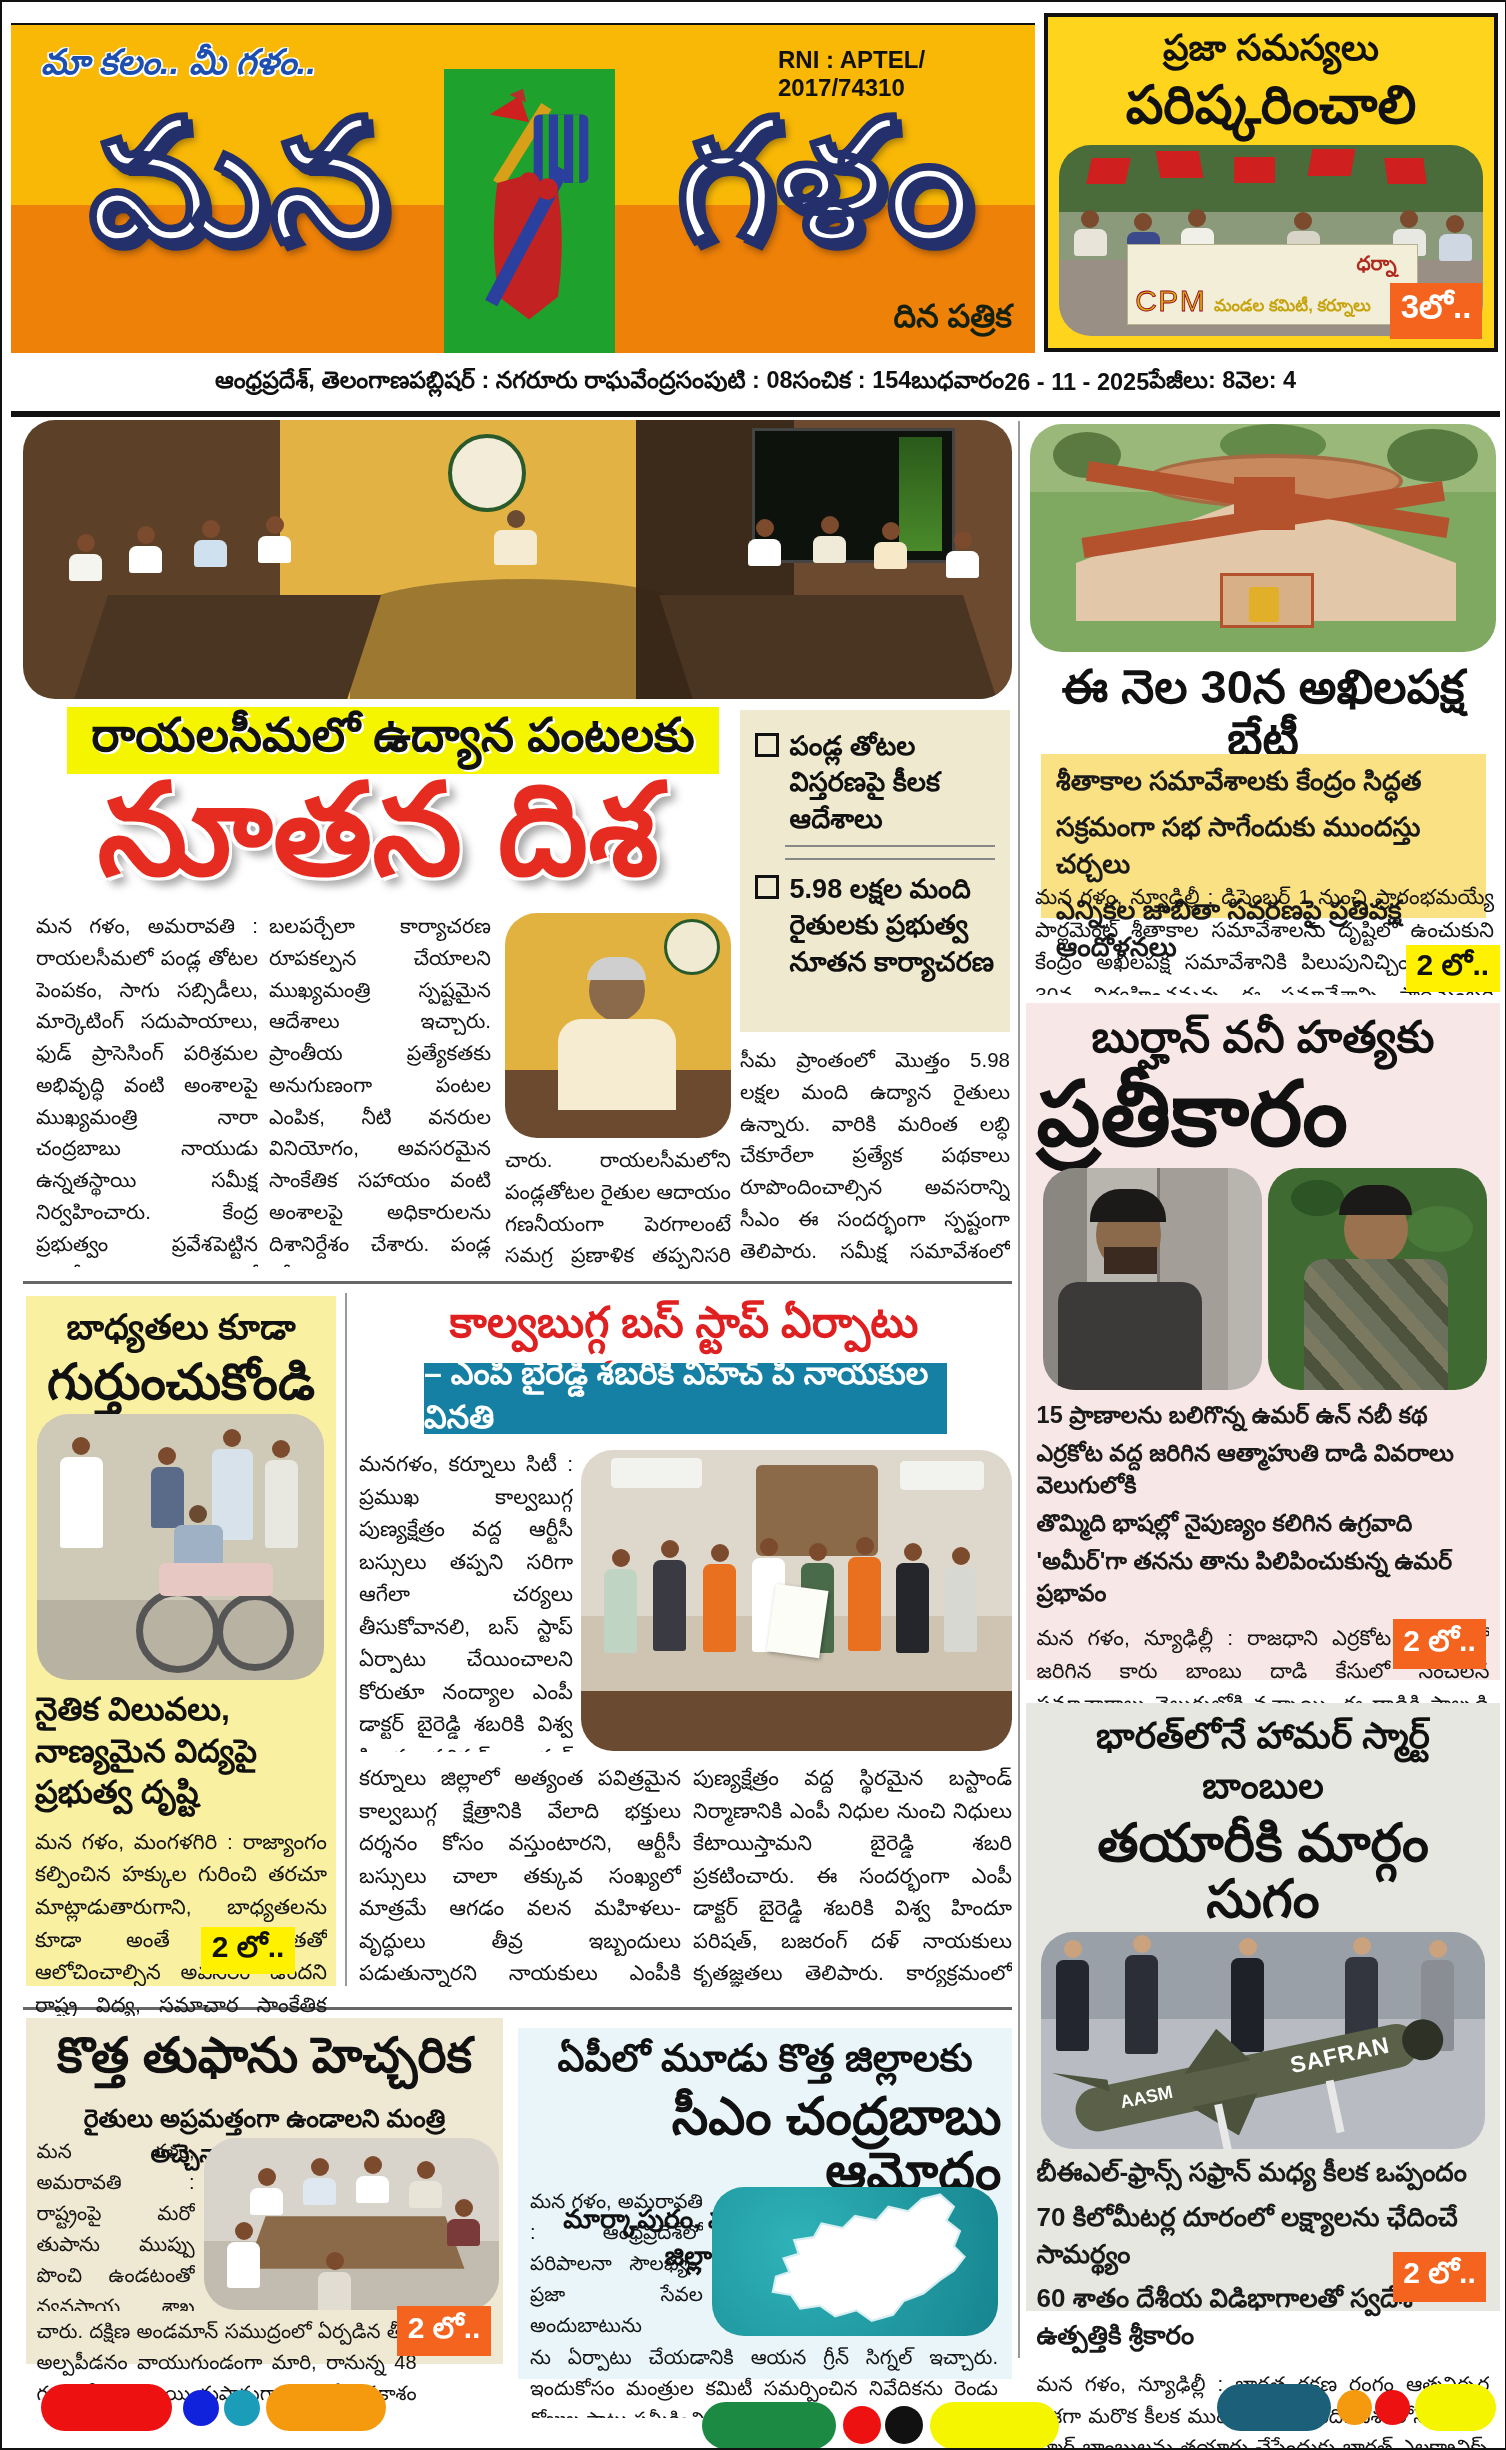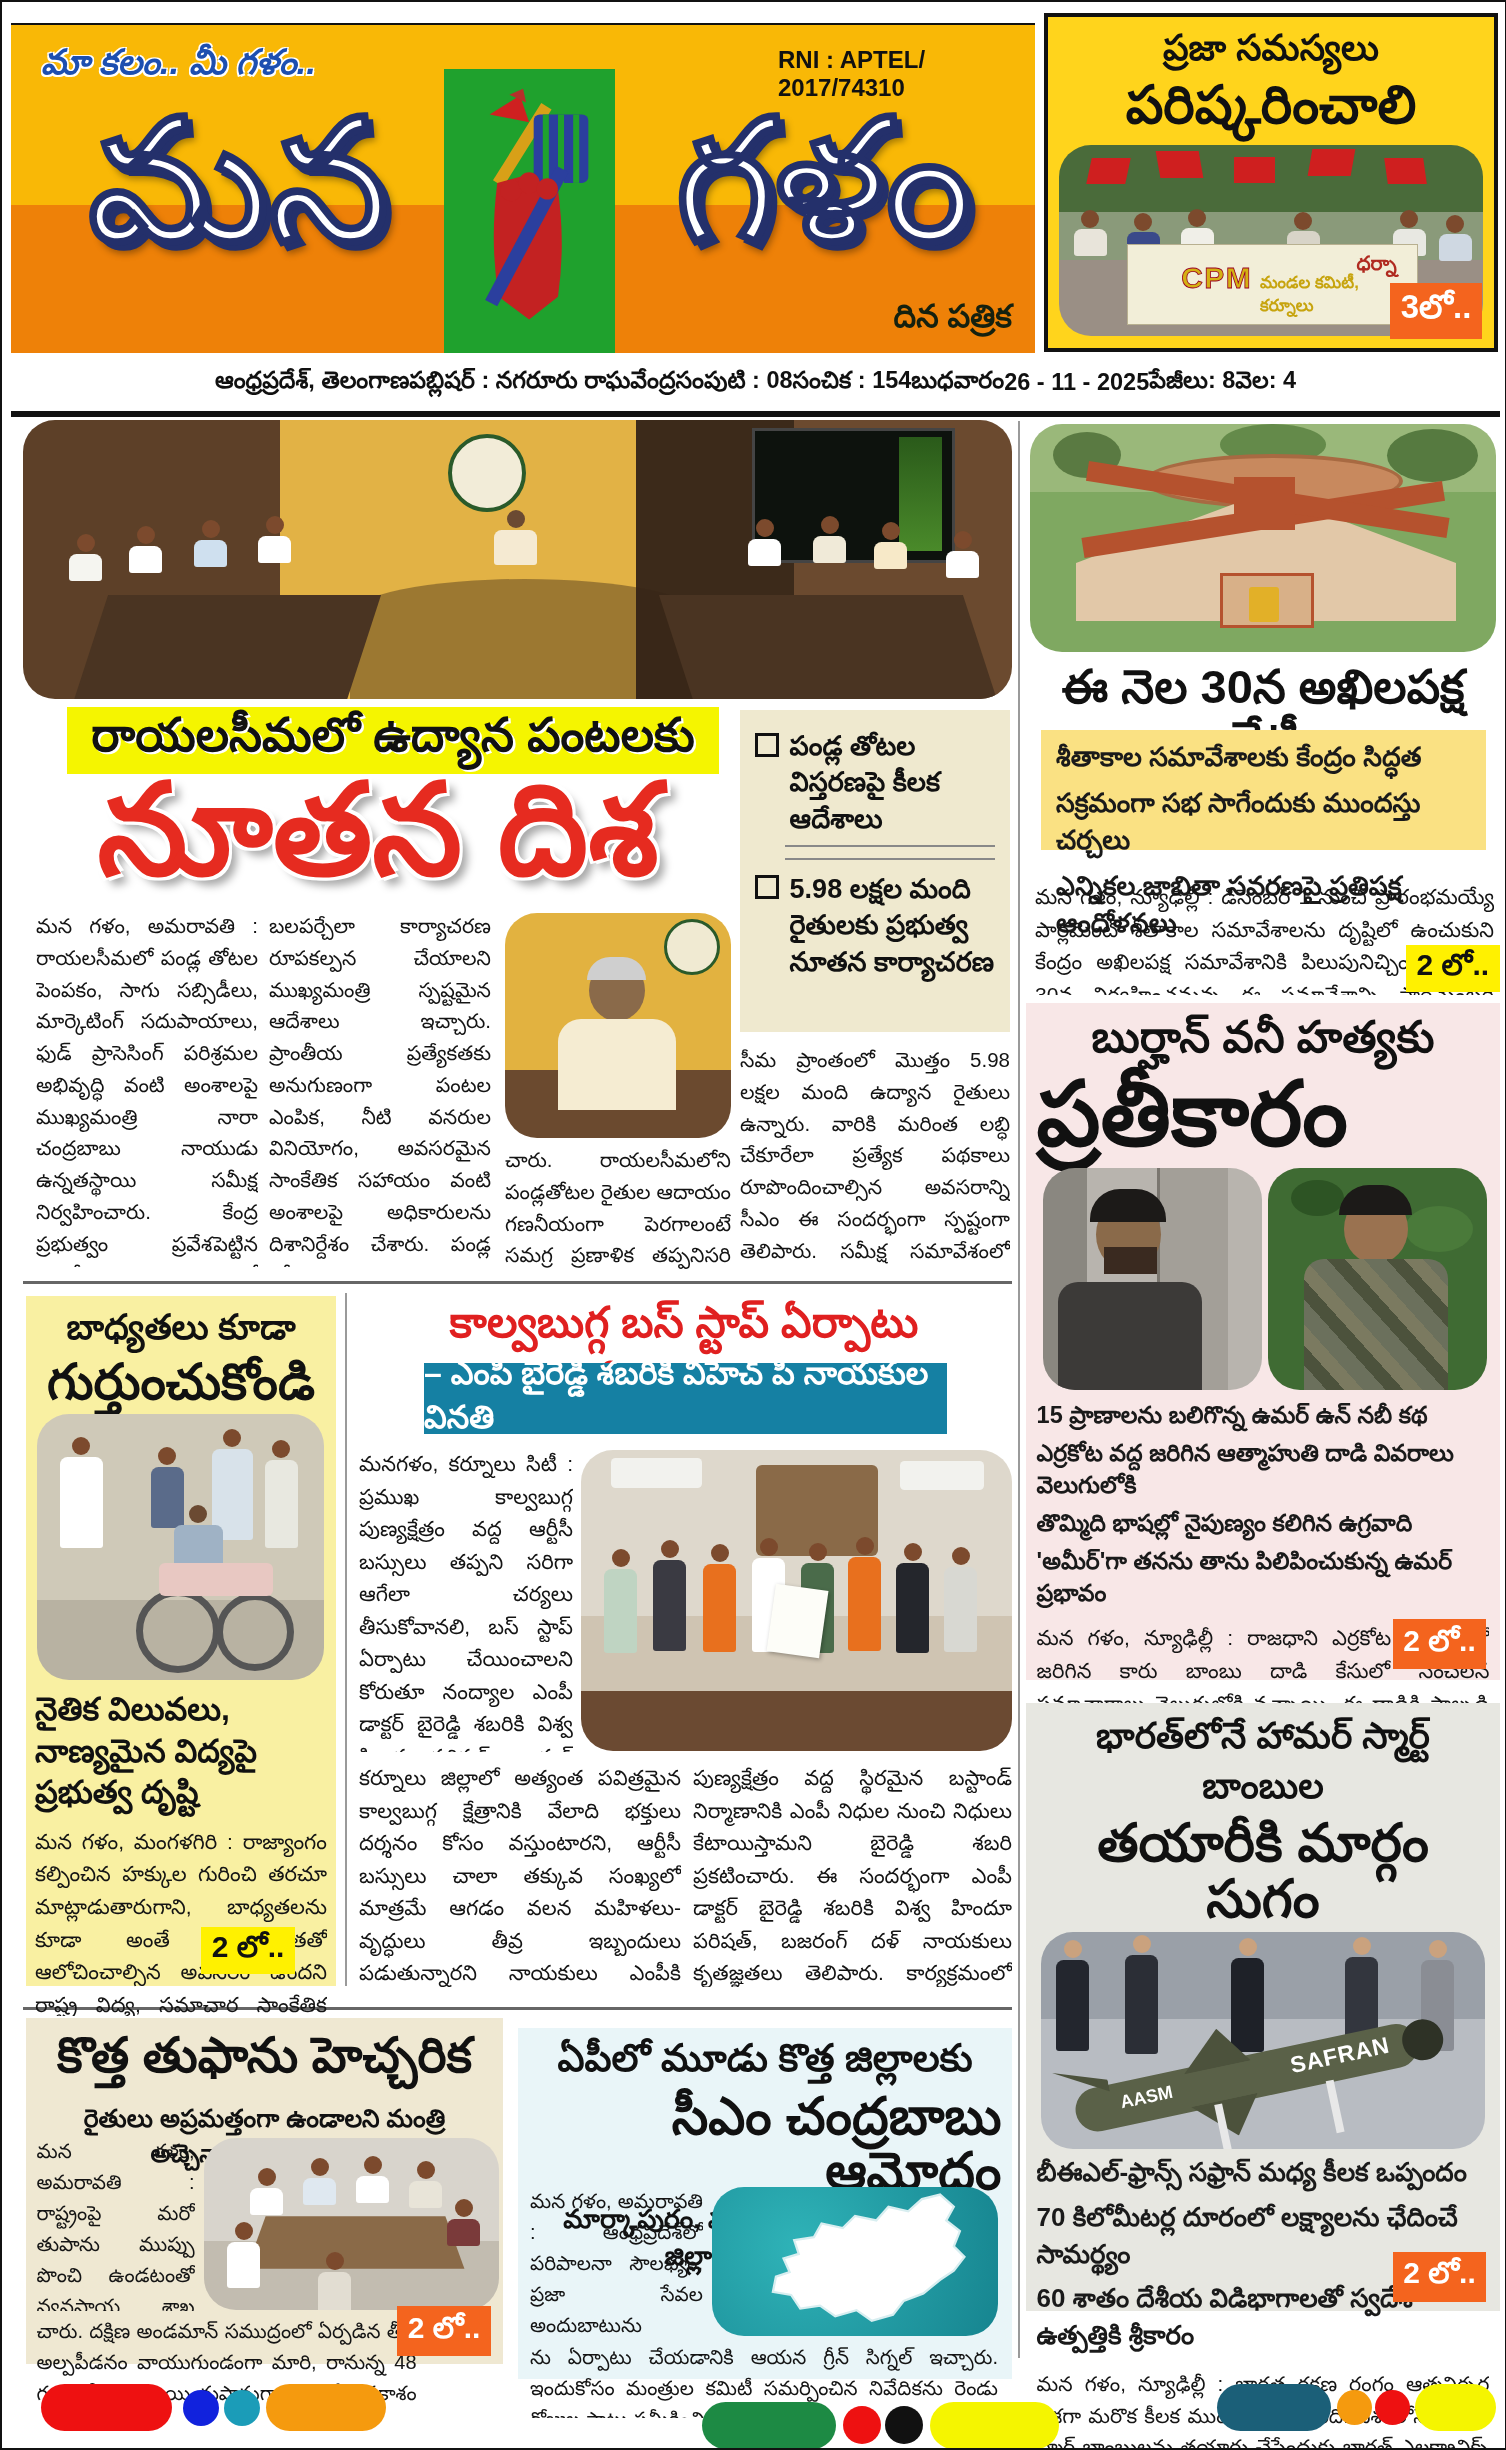--- a/index.html
+++ b/index.html
@@ -81,21 +81,21 @@
           <div class="hd"></div>
           <div class="bd" style="background:#e8e8e2;"></div>
         </div>
       <div class="person" style="left:380px;top:70px;">
           <div class="hd"></div>
           <div class="bd" style="background:#cfd8e2;"></div>
         </div>
       <div class="abs" style="left:68px;top:99px;width:289px;height:79px;background:#f2eed8;border:1.5px solid #b8b090;">
         <div style="position:absolute;right:20px;top:7.6px;font-size:20px;font-weight:bold;color:#b02a20;">ధర్నా</div>
         <div style="position:absolute;left:7.6px;bottom:4.6px;display:flex;align-items:baseline;gap:7.6px;">
-          <span style="font-size:30px;font-weight:700;color:#d4b012;-webkit-text-stroke:0.8px #902;letter-spacing:1.5px;margin-left:46px;">CPM</span>
+          <span style="font-size:30px;font-weight:400;color:#d4b012;-webkit-text-stroke:0.8px #902;letter-spacing:1.5px;">CPM</span>
           <span style="font-size:16.7px;font-weight:bold;color:#c7a40e;">మండల కమిటీ, కర్నూలు</span>
         </div>
       </div>
     </div>
     <div class="abs" style="right:12px;bottom:9px;text-align:center;">
       <span class="badge-o" style="font-size:33px;">3లో..</span>
     </div>
   </div>
 
   <div class="abs" style="left:9px;top:357px;width:1489px;height:47px;display:flex;align-items:center;justify-content:center;padding:0 21px;box-sizing:border-box;font-size:23.5px;font-weight:bold;color:#111;">
@@ -194,21 +194,21 @@
     <div class="circ" style="left:190px;top:0px;width:106px;height:41px;background:#648a4a;"></div>
     <div class="abs" style="left:114px;top:30px;width:251px;height:46px;border-radius:50%;background:#c8895e;border:4.6px solid #a86a42;"></div>
     <div class="abs" style="left:46px;top:68px;width:380px;height:129px;background:#e2c8a8;clip-path:polygon(0 55%,50% 0,100% 55%,100% 100%,0 100%);"></div>
     <div class="abs" style="left:53px;top:114px;width:365px;height:20px;background:#b5522e;transform:rotate(-9deg);transform-origin:left;"></div>
     <div class="abs" style="left:53px;top:94px;width:365px;height:20px;background:#b5522e;transform:rotate(9deg);transform-origin:right;"></div>
     <div class="abs" style="left:204px;top:53px;width:61px;height:53px;background:#b5522e;"></div>
     <div class="abs" style="left:190px;top:149px;width:88px;height:49px;background:#d8b088;border:3px solid #b5522e;"></div>
     <div class="abs" style="left:219px;top:163px;width:30px;height:35px;background:#e2b028;border-radius:3px;"></div>
   </div>
   <div class="abs" style="left:1028px;top:659px;width:466px;text-align:center;font-size:47px;font-weight:900;color:#111;line-height:1.1;">ఈ నెల 30న అఖిలపక్ష భేటీ</div>
-  <div class="abs" style="left:1039px;top:728px;width:445px;height:120px;background:#FAE183;padding:12px 15px;box-sizing:border-box;">
+  <div class="abs" style="left:1039px;top:752px;width:445px;height:164px;background:#FAE183;padding:12px 15px;box-sizing:border-box;">
     <div style="font-size:26.6px;font-weight:bold;margin-bottom:9px;">శీతాకాల సమావేశాలకు కేంద్రం సిద్ధత</div>
     <div style="font-size:26.6px;font-weight:bold;margin-bottom:9px;">సక్రమంగా సభ సాగేందుకు ముందస్తు చర్చలు</div>
     <div style="font-size:26.6px;font-weight:bold;">ఎన్నికల జాబితా సవరణపై ప్రతిపక్ష ఆందోళనలు</div>
   </div>
   <div class="abs body-txt just" style="left:1033px;top:879px;width:459px;height:114px;font-size:21px;overflow:hidden;">మన గళం, న్యూఢిల్లీ : డిసెంబర్ 1 నుంచి ప్రారంభమయ్యే పార్లమెంట్ శీతాకాల సమావేశాలను దృష్టిలో ఉంచుకుని కేంద్రం అఖిలపక్ష సమావేశానికి పిలుపునిచ్చింది. ఈనెల 30న నిర్వహించనున్న ఈ సమావేశాన్ని పార్లమెంటరీ వ్యవహారాల మంత్రి కిరణ్ రిజిజు ఏర్పాటు చేసినట్టు సంబంధిత వర్గాలు తెలిపాయి. సభ సజావుగా నడవడానికి, ముఖ్యమైన చట్టాలు మరియు ప్రజా సమస్యలపై ముందస్తు చర్చలు జరగనున్నాయి.</div>
   <div class="abs" style="left:1404px;top:943px;">
     <span class="badge-y">2 లో..</span>
   </div>
 
   <div class="abs" style="left:1024px;top:1001px;width:474px;height:677px;background:#F8E7E7;padding:7.6px 10.6px;box-sizing:border-box;">

